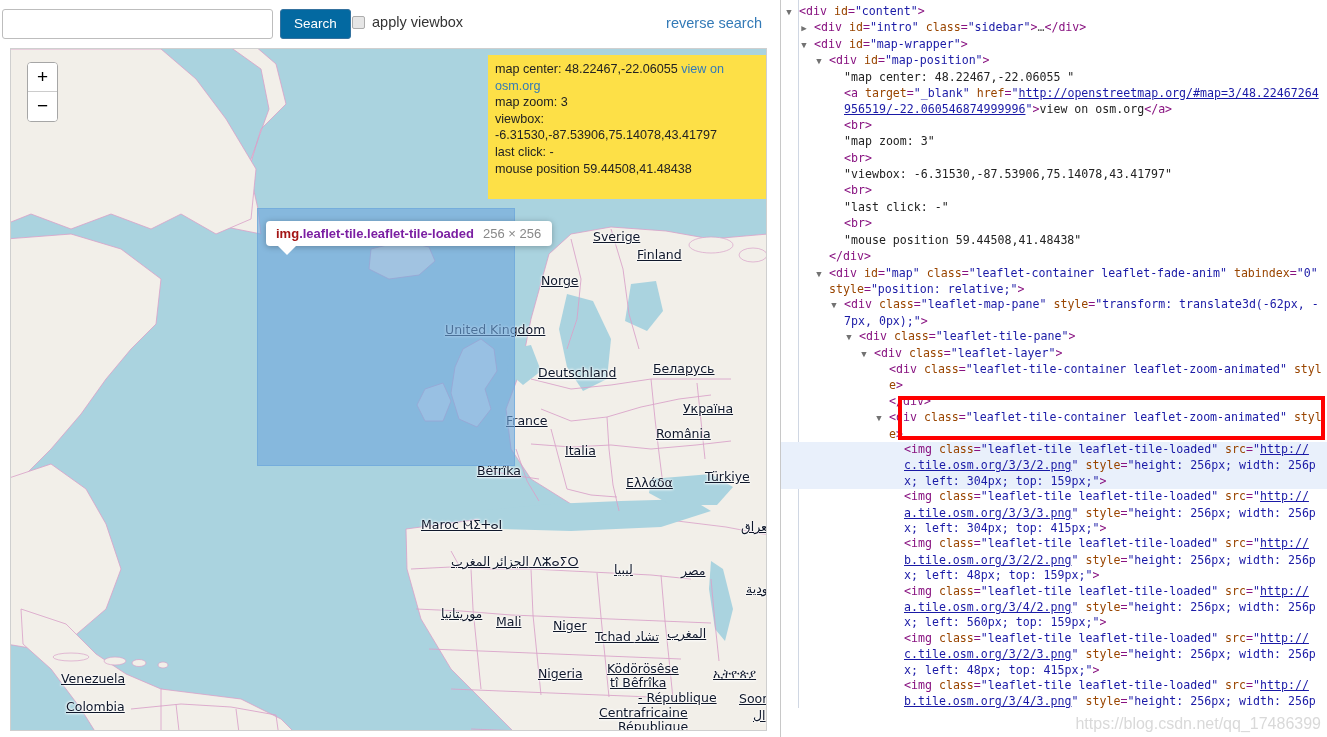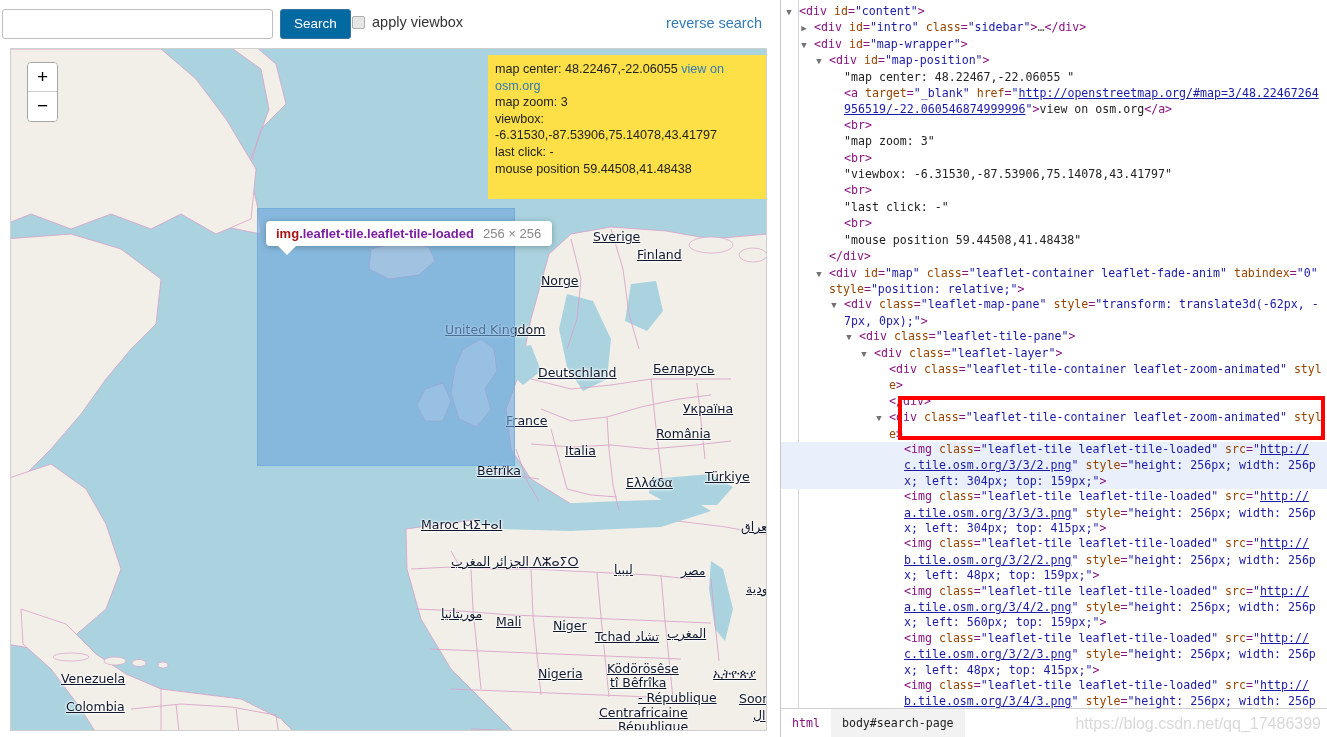--- a/index.html
+++ b/index.html
@@ -408,20 +408,16 @@
       <div id="elem-tooltip">
         <span class="sel-tag">img</span><span class="sel-class">.leaflet-tile.leaflet-tile-loaded</span><span class="sel-dims">256 × 256</span>
       </div>
     </div>
   </div>
 
   <div id="devtools">
     <div class="gutter-line"></div>
     <div id="dom-tree"><div class="node-line" style="padding-left: 18px; text-indent: -10px;"><span class="arrow">▼</span><span class="punct">&lt;</span><span class="tag">div</span><span class="attr"> id</span><span class="punct">=</span><span class="val">"content"</span><span class="punct">&gt;</span></div><div class="node-line" style="padding-left: 33px; text-indent: -10px;"><span class="arrow">▶</span><span class="punct">&lt;</span><span class="tag">div</span><span class="attr"> id</span><span class="punct">=</span><span class="val">"intro"</span><span class="attr"> class</span><span class="punct">=</span><span class="val">"sidebar"</span><span class="punct">&gt;</span><span class="elidetxt">…</span><span class="punct">&lt;/</span><span class="tag">div</span><span class="punct">&gt;</span></div><div class="node-line" style="padding-left: 33px; text-indent: -10px;"><span class="arrow">▼</span><span class="punct">&lt;</span><span class="tag">div</span><span class="attr"> id</span><span class="punct">=</span><span class="val">"map-wrapper"</span><span class="punct">&gt;</span></div><div class="node-line" style="padding-left: 48px; text-indent: -10px;"><span class="arrow">▼</span><span class="punct">&lt;</span><span class="tag">div</span><span class="attr"> id</span><span class="punct">=</span><span class="val">"map-position"</span><span class="punct">&gt;</span></div><div class="node-line" style="padding-left: 63px; text-indent: -10px;"><span class="arrow"> </span><span class="text">"map center: 48.22467,-22.06055 "</span></div><div class="node-line" style="padding-left: 63px; text-indent: -10px;"><span class="arrow"> </span><span class="punct">&lt;</span><span class="tag">a</span><span class="attr"> target</span><span class="punct">=</span><span class="val">"_blank"</span><span class="attr"> href</span><span class="punct">=</span><span class="val">"</span><span class="link">http://openstreetmap.org/#map=3/48.22467264956519/-22.060546874999996</span><span class="val">"</span><span class="punct">&gt;</span><span class="text">view on osm.org</span><span class="punct">&lt;/</span><span class="tag">a</span><span class="punct">&gt;</span></div><div class="node-line" style="padding-left: 63px; text-indent: -10px;"><span class="arrow"> </span><span class="punct">&lt;</span><span class="tag">br</span><span class="punct">&gt;</span></div><div class="node-line" style="padding-left: 63px; text-indent: -10px;"><span class="arrow"> </span><span class="text">"map zoom: 3"</span></div><div class="node-line" style="padding-left: 63px; text-indent: -10px;"><span class="arrow"> </span><span class="punct">&lt;</span><span class="tag">br</span><span class="punct">&gt;</span></div><div class="node-line" style="padding-left: 63px; text-indent: -10px;"><span class="arrow"> </span><span class="text">"viewbox: -6.31530,-87.53906,75.14078,43.41797"</span></div><div class="node-line" style="padding-left: 63px; text-indent: -10px;"><span class="arrow"> </span><span class="punct">&lt;</span><span class="tag">br</span><span class="punct">&gt;</span></div><div class="node-line" style="padding-left: 63px; text-indent: -10px;"><span class="arrow"> </span><span class="text">"last click: -"</span></div><div class="node-line" style="padding-left: 63px; text-indent: -10px;"><span class="arrow"> </span><span class="punct">&lt;</span><span class="tag">br</span><span class="punct">&gt;</span></div><div class="node-line" style="padding-left: 63px; text-indent: -10px;"><span class="arrow"> </span><span class="text">"mouse position 59.44508,41.48438"</span></div><div class="node-line" style="padding-left: 48px; text-indent: -10px;"><span class="arrow"> </span><span class="punct">&lt;/</span><span class="tag">div</span><span class="punct">&gt;</span></div><div class="node-line" style="padding-left: 48px; text-indent: -10px;"><span class="arrow">▼</span><span class="punct">&lt;</span><span class="tag">div</span><span class="attr"> id</span><span class="punct">=</span><span class="val">"map"</span><span class="attr"> class</span><span class="punct">=</span><span class="val">"leaflet-container leaflet-fade-anim"</span><span class="attr"> tabindex</span><span class="punct">=</span><span class="val">"0"</span><span class="attr"> style</span><span class="punct">=</span><span class="val">"position: relative;"</span><span class="punct">&gt;</span></div><div class="node-line" style="padding-left: 63px; text-indent: -10px;"><span class="arrow">▼</span><span class="punct">&lt;</span><span class="tag">div</span><span class="attr"> class</span><span class="punct">=</span><span class="val">"leaflet-map-pane"</span><span class="attr"> style</span><span class="punct">=</span><span class="val">"transform: translate3d(-62px, -7px, 0px);"</span><span class="punct">&gt;</span></div><div class="node-line" style="padding-left: 78px; text-indent: -10px;"><span class="arrow">▼</span><span class="punct">&lt;</span><span class="tag">div</span><span class="attr"> class</span><span class="punct">=</span><span class="val">"leaflet-tile-pane"</span><span class="punct">&gt;</span></div><div class="node-line" style="padding-left: 93px; text-indent: -10px;"><span class="arrow">▼</span><span class="punct">&lt;</span><span class="tag">div</span><span class="attr"> class</span><span class="punct">=</span><span class="val">"leaflet-layer"</span><span class="punct">&gt;</span></div><div class="node-line" style="padding-left: 108px; text-indent: -10px;"><span class="arrow"> </span><span class="punct">&lt;</span><span class="tag">div</span><span class="attr"> class</span><span class="punct">=</span><span class="val">"leaflet-tile-container leaflet-zoom-animated"</span><span class="attr"> style</span><span class="punct">&gt;</span></div><div class="node-line" style="padding-left: 108px; text-indent: -10px;"><span class="arrow"> </span><span class="punct">&lt;/</span><span class="tag">div</span><span class="punct">&gt;</span></div><div class="node-line" style="padding-left: 108px; text-indent: -10px;"><span class="arrow">▼</span><span class="punct">&lt;</span><span class="tag">div</span><span class="attr"> class</span><span class="punct">=</span><span class="val">"leaflet-tile-container leaflet-zoom-animated"</span><span class="attr"> style</span><span class="punct">&gt;</span></div><div class="node-line selected" style="padding-left: 123px; text-indent: -10px;"><span class="arrow"> </span><span class="punct">&lt;</span><span class="tag">img</span><span class="attr"> class</span><span class="punct">=</span><span class="val">"leaflet-tile leaflet-tile-loaded"</span><span class="attr"> src</span><span class="punct">=</span><span class="val">"</span><span class="link">http://c.tile.osm.org/3/3/2.png</span><span class="val">"</span><span class="attr"> style</span><span class="punct">=</span><span class="val">"height: 256px; width: 256px; left: 304px; top: 159px;"</span><span class="punct">&gt;</span></div><div class="node-line" style="padding-left: 123px; text-indent: -10px;"><span class="arrow"> </span><span class="punct">&lt;</span><span class="tag">img</span><span class="attr"> class</span><span class="punct">=</span><span class="val">"leaflet-tile leaflet-tile-loaded"</span><span class="attr"> src</span><span class="punct">=</span><span class="val">"</span><span class="link">http://a.tile.osm.org/3/3/3.png</span><span class="val">"</span><span class="attr"> style</span><span class="punct">=</span><span class="val">"height: 256px; width: 256px; left: 304px; top: 415px;"</span><span class="punct">&gt;</span></div><div class="node-line" style="padding-left: 123px; text-indent: -10px;"><span class="arrow"> </span><span class="punct">&lt;</span><span class="tag">img</span><span class="attr"> class</span><span class="punct">=</span><span class="val">"leaflet-tile leaflet-tile-loaded"</span><span class="attr"> src</span><span class="punct">=</span><span class="val">"</span><span class="link">http://b.tile.osm.org/3/2/2.png</span><span class="val">"</span><span class="attr"> style</span><span class="punct">=</span><span class="val">"height: 256px; width: 256px; left: 48px; top: 159px;"</span><span class="punct">&gt;</span></div><div class="node-line" style="padding-left: 123px; text-indent: -10px;"><span class="arrow"> </span><span class="punct">&lt;</span><span class="tag">img</span><span class="attr"> class</span><span class="punct">=</span><span class="val">"leaflet-tile leaflet-tile-loaded"</span><span class="attr"> src</span><span class="punct">=</span><span class="val">"</span><span class="link">http://a.tile.osm.org/3/4/2.png</span><span class="val">"</span><span class="attr"> style</span><span class="punct">=</span><span class="val">"height: 256px; width: 256px; left: 560px; top: 159px;"</span><span class="punct">&gt;</span></div><div class="node-line" style="padding-left: 123px; text-indent: -10px;"><span class="arrow"> </span><span class="punct">&lt;</span><span class="tag">img</span><span class="attr"> class</span><span class="punct">=</span><span class="val">"leaflet-tile leaflet-tile-loaded"</span><span class="attr"> src</span><span class="punct">=</span><span class="val">"</span><span class="link">http://c.tile.osm.org/3/2/3.png</span><span class="val">"</span><span class="attr"> style</span><span class="punct">=</span><span class="val">"height: 256px; width: 256px; left: 48px; top: 415px;"</span><span class="punct">&gt;</span></div><div class="node-line" style="padding-left: 123px; text-indent: -10px;"><span class="arrow"> </span><span class="punct">&lt;</span><span class="tag">img</span><span class="attr"> class</span><span class="punct">=</span><span class="val">"leaflet-tile leaflet-tile-loaded"</span><span class="attr"> src</span><span class="punct">=</span><span class="val">"</span><span class="link">http://b.tile.osm.org/3/4/3.png</span><span class="val">"</span><span class="attr"> style</span><span class="punct">=</span><span class="val">"height: 256px; width: 256px; left: 560px; top: 415px;"</span></div></div>
     <div id="red-box"></div>
-    <div id="breadcrumb">
-        <span class="crumb">html</span>
-        <span class="crumb active">body#search-page</span>
-      </div>
     <div id="watermark">https://blog.csdn.net/qq_17486399</div>
   </div>
 
 </div>
 
 </body></html>

